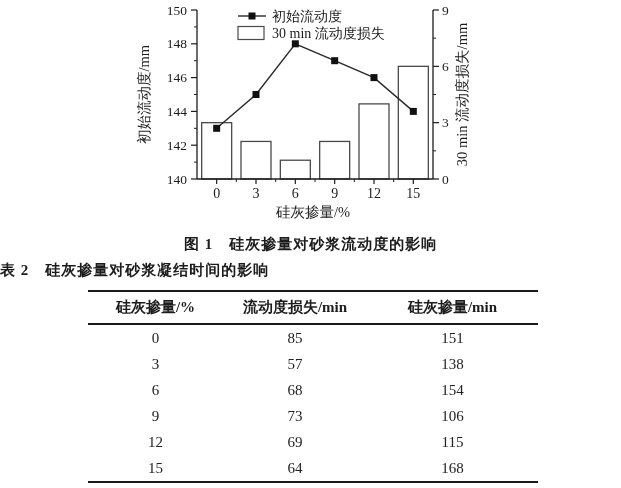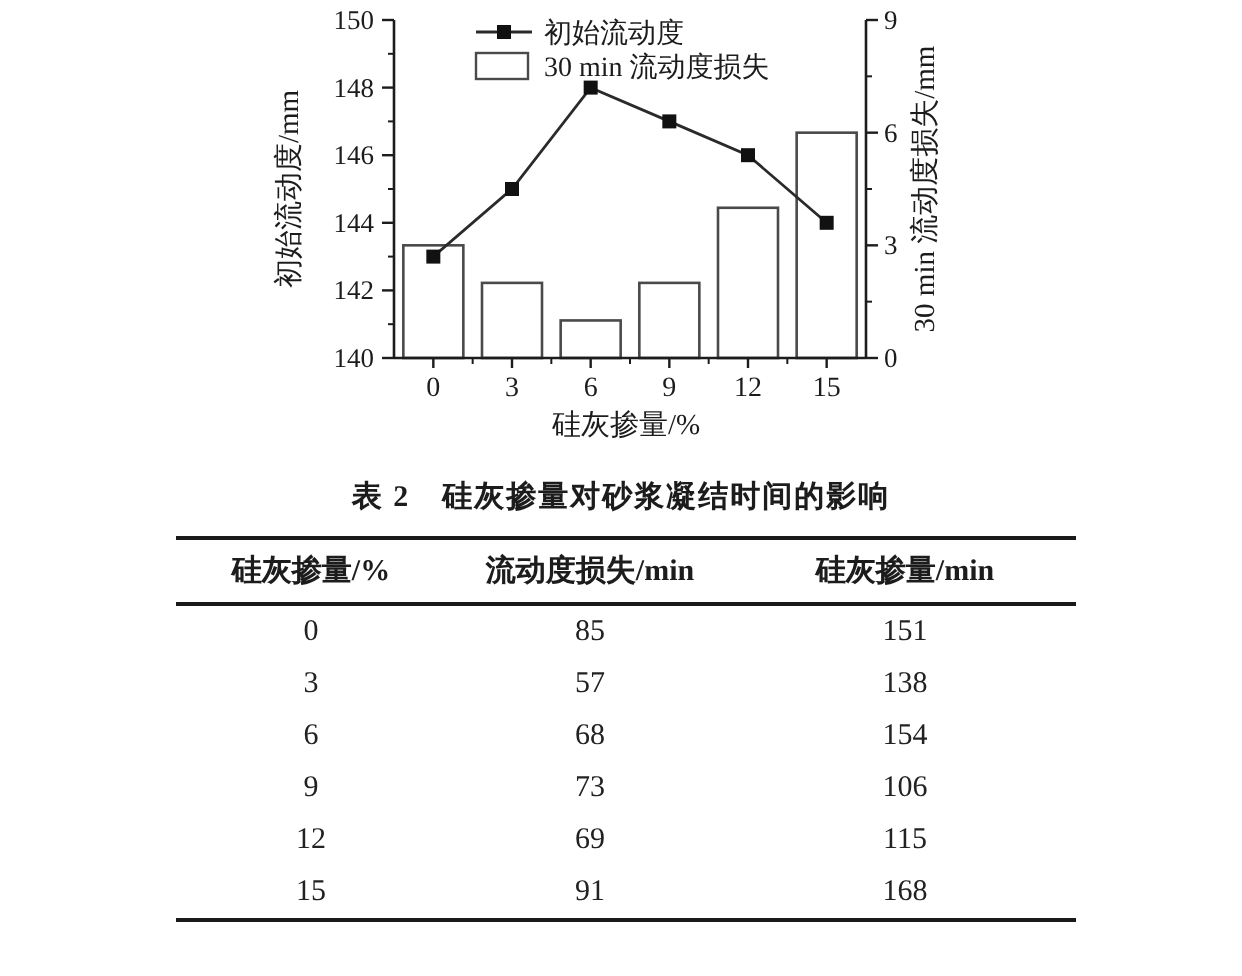--- a/index.html
+++ b/index.html
@@ -15,21 +15,21 @@
   .fig-caption{
     margin-top:3px;
     text-align:center;
     font-size:15px;
     font-weight:bold;
     letter-spacing:1px;
     color:#1c1c1c;
   }
   .table-title{
     margin-top:7px;
-    text-align:center;
+    text-align:left;
     font-size:15px;
     font-weight:bold;
     letter-spacing:1px;
     color:#1c1c1c;
   }
   table.setting-table{
     margin:10px 0 0 88px;
     width:450px;
     border-collapse:collapse;
     border-top:2px solid #1a1a1a;
@@ -142,20 +142,21 @@
       </g>
       <g>
         <line x1="238" y1="16" x2="266" y2="16" stroke="#2a2a2a" stroke-width="1.4"></line>
         <rect x="248.5" y="12.5" width="7" height="7" fill="#111111"></rect>
         <text x="272" y="21" text-anchor="start" font-size="14" fill="#1c1c1c" font-family="&quot;Liberation Serif&quot;,&quot;DejaVu Serif&quot;,serif">初始流动度</text>
         <rect x="238" y="26.5" width="26" height="13" fill="#fff" stroke="#4a4a4a" stroke-width="1.2"></rect>
         <text x="272" y="38" text-anchor="start" font-size="14" fill="#1c1c1c" font-family="&quot;Liberation Serif&quot;,&quot;DejaVu Serif&quot;,serif">30 min 流动度损失</text>
       </g>
     </svg>
 
+  <div class="fig-caption">图 1　硅灰掺量对砂浆流动度的影响</div>
 
   <div class="table-title">表 2　硅灰掺量对砂浆凝结时间的影响</div>
 
   <table class="setting-table">
     <thead>
       <tr>
         <th class="c1">硅灰掺量/%</th>
         <th class="c2">流动度损失/min</th>
         <th class="c3">硅灰掺量/min</th>
       </tr>
@@ -181,19 +182,19 @@
           <td class="c2">73</td>
           <td class="c3">106</td>
         </tr>
         <tr>
           <td class="c1">12</td>
           <td class="c2">69</td>
           <td class="c3">115</td>
         </tr>
         <tr>
           <td class="c1">15</td>
-          <td class="c2">91</td>
+          <td class="c2">64</td>
           <td class="c3">168</td>
         </tr>
       </tbody>
   </table>
 
 </div>
 
 </body></html>

